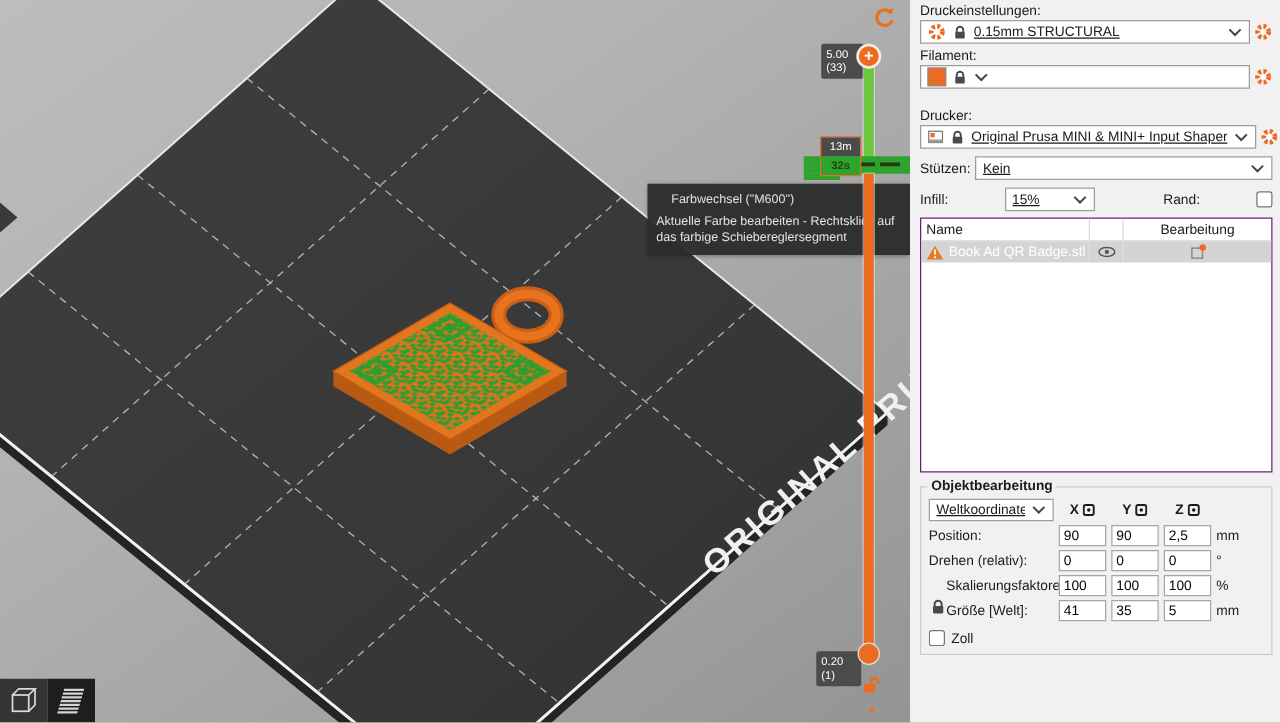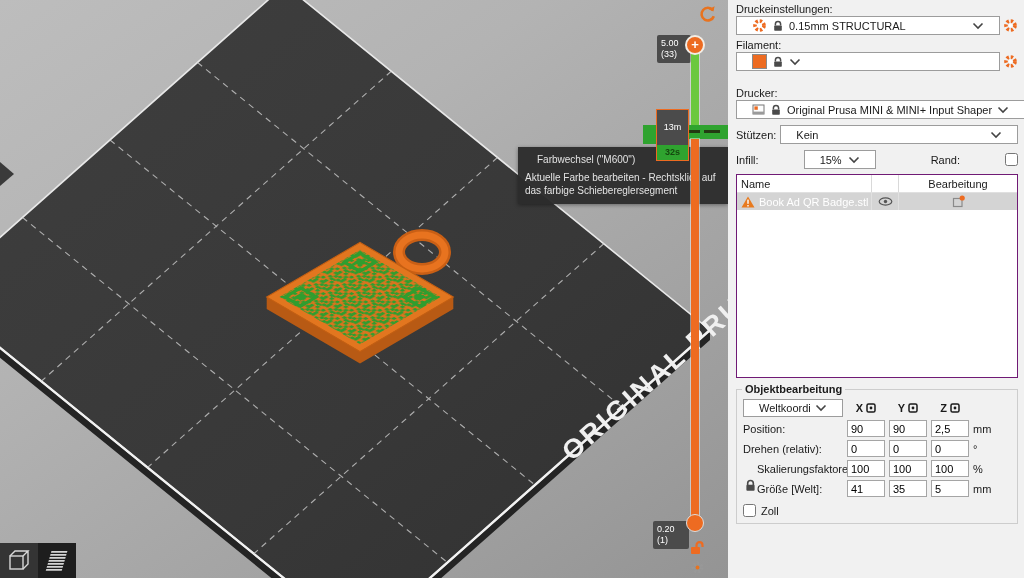--- a/index.html
+++ b/index.html
@@ -23,42 +23,42 @@
   .lbl-top{left:657px;top:35px;width:26px;}
   .lbl-bottom{left:653px;top:521px;width:28px;}
   .vtrack{position:absolute;left:691px;width:8px;box-shadow:0 0 0 1px rgba(255,255,255,.45);}
   .vtrack.green{top:52px;height:74px;background:#6bc83e;}
   .vtrack.orange{top:139px;height:384px;background:#ed6b21;}
   .hbar{position:absolute;left:643px;top:125px;width:85px;height:14px;background:#2fa32f;}
   .hbar-step{position:absolute;left:643px;top:139px;width:29px;height:5px;background:#2fa32f;}
   .hdash{position:absolute;height:3px;background:#233a12;top:130px;}
   .hdash.d1{left:688px;width:12px;} .hdash.d2{left:704px;width:16px;}
   .time-label{position:absolute;left:656px;top:109px;width:31px;border:1px solid #ed6b21;font-size:9px;line-height:13px;text-align:center;}
-  .time-label .tmin{display:block;background:#4b4b4b;color:#fff;padding:11px 0;}
+  .time-label .tmin{display:block;background:#4b4b4b;color:#fff;padding:1px 0;}
   .time-label .tsec{display:block;background:#2fa32f;color:#15490f;padding:1px 0;font-weight:bold;}
   .handle{position:absolute;border-radius:50%;box-sizing:border-box;cursor:pointer;}
   .handle.plus{left:685px;top:35px;width:20px;height:20px;background:#ed6b21;border:2px solid #f3ede5;
     color:#fff;font-size:13px;font-weight:bold;line-height:15px;text-align:center;}
   .handle.bottom{left:686px;top:514px;width:18px;height:18px;background:#ed6b21;border:1px solid #ddd;}
   .slider-lock{position:absolute;left:689px;top:541px;width:16px;height:16px;cursor:pointer;}
   .slider-gear{position:absolute;left:690px;top:560px;width:15px;height:15px;cursor:pointer;}
 
   
   .view-toolbar{position:absolute;left:0;top:543px;height:35px;display:flex;}
   .vt-btn{width:38px;height:35px;display:flex;align-items:center;justify-content:center;cursor:pointer;}
   .vt-btn.editor{background:#343434;}
   .vt-btn.preview{background:#1e1e1e;}
 
   
   .panel{position:absolute;left:728px;top:0;width:296px;height:578px;background:#f1f1f1;
     box-sizing:border-box;padding:2px 6px 0 8px;font-size:11px;color:#1a1a1a;}
   .plabel{margin:1px 0 1px 0;}
   .combo-row{display:flex;align-items:center;gap:3px;}
   .combo{flex:1;height:19px;background:#fff;border:1px solid #9c9c9c;display:flex;align-items:center;
-    gap:5px;padding:0 15px;box-sizing:border-box;cursor:pointer;}
+    gap:5px;padding:0 5px;box-sizing:border-box;cursor:pointer;text-decoration:underline;}
   .combo .txt{flex:1;white-space:nowrap;overflow:hidden;}
   .gear-btn{width:15px;height:15px;color:#ed6b21;cursor:pointer;flex:0 0 auto;}
   .swatch{width:13px;height:13px;background:#ed6b21;border:1px solid #8a8a8a;flex:0 0 auto;}
   .icx{flex:0 0 auto;display:block;}
   .inline-row{display:flex;align-items:center;margin-top:6px;gap:4px;justify-content:space-between;}
   .combo.small{flex:0 0 auto;}
   .cb{width:13px;height:13px;margin:0;}
 
   .objlist{margin-top:5px;height:204px;background:#fff;border:1px solid #701a75;box-sizing:border-box;}
   .lhead{display:flex;height:17px;align-items:center;border-bottom:1px solid #e0e0e0;}

